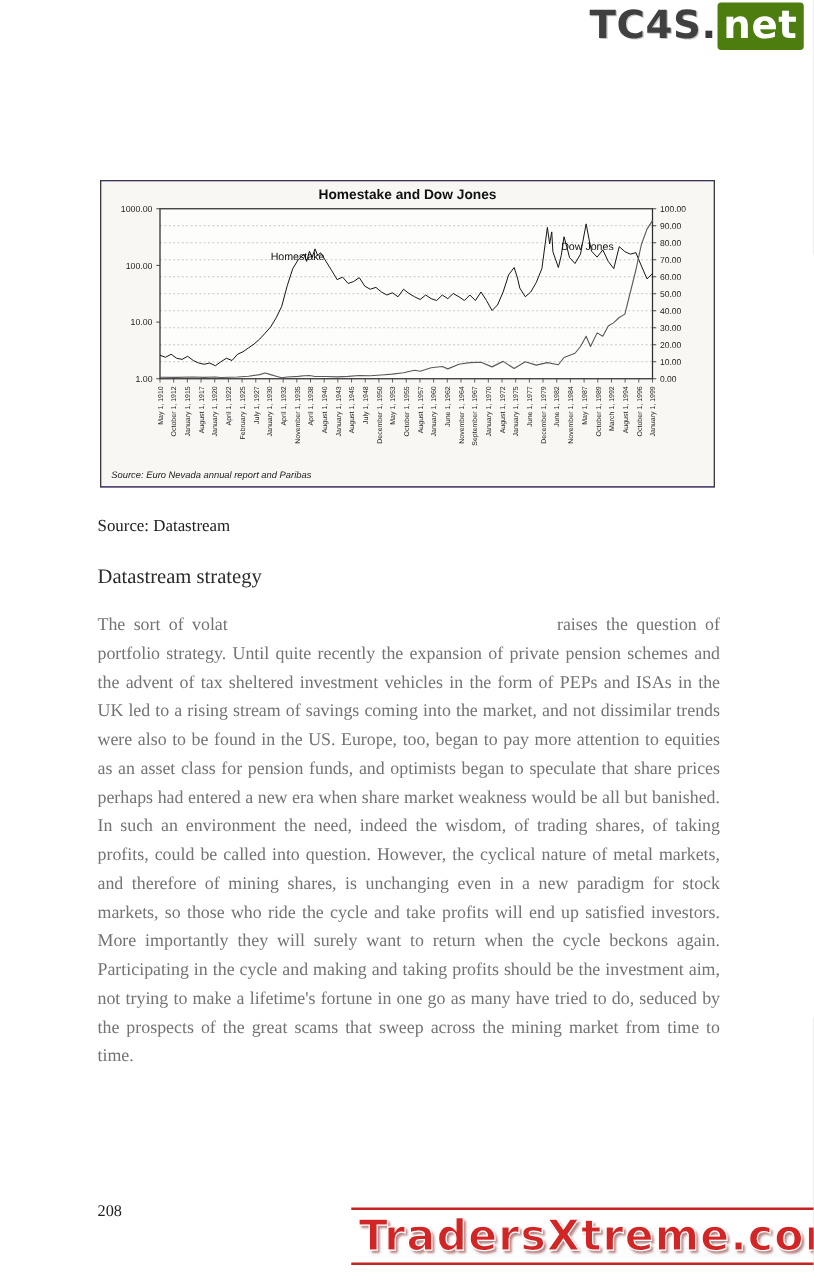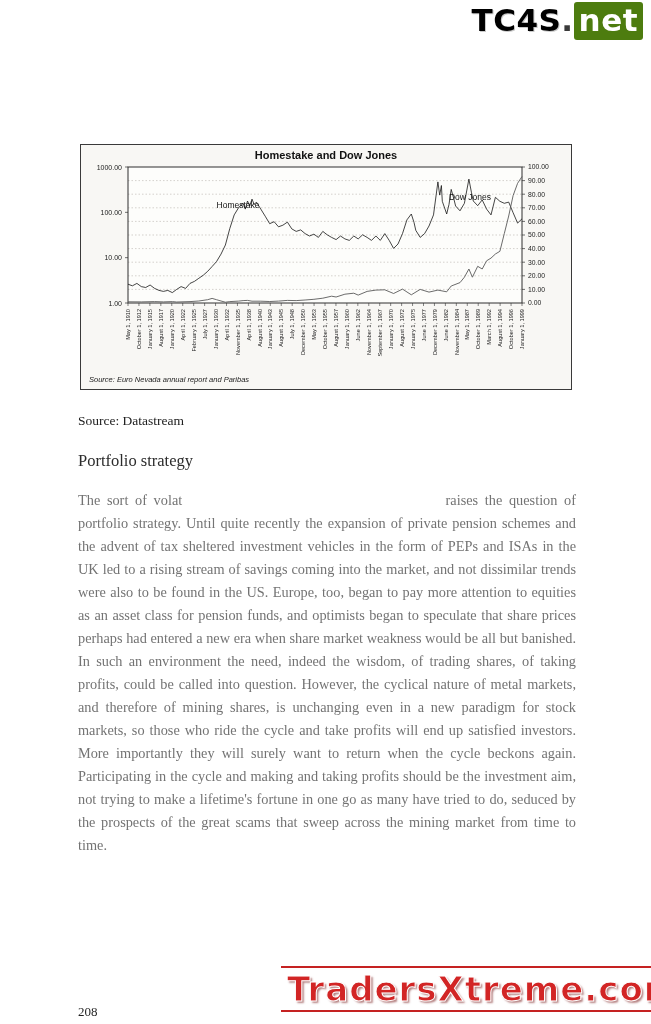--- a/index.html
+++ b/index.html
@@ -3,21 +3,21 @@
 <meta charset="utf-8">
 <style>
   html,body{margin:0;padding:0;background:#d9d9d9;}
   .page{position:relative;width:651px;height:1024px;margin:0 auto;background:#ffffff;
         overflow:hidden;font-family:"Liberation Serif",serif;color:#232323;}
 
   .running-header{position:absolute;left:78px;top:42px;font-size:12px;color:#1e1e1e;letter-spacing:.2px;}
 
   .site-logo{position:absolute;top:2px;right:8px;font-family:"DejaVu Sans",sans-serif;
              font-weight:bold;font-size:31px;letter-spacing:.5px;white-space:nowrap;}
-  .logo-dark{color:#000000;text-shadow:1px 1px 0 #c9c9c9;}
+  .logo-dark{color:#404040;text-shadow:1px 1px 0 #c9c9c9;}
   .logo-dot{color:#3a3a3a;}
   .logo-net{color:#ffffff;background:#4d7c0f;padding:0 5px 2px 5px;border-radius:3px;}
 
   .chart-heading{position:absolute;left:78px;top:97px;margin:0;font-size:13.5px;font-weight:bold;color:#101010;}
 
   .chart-box{position:absolute;left:80px;top:144px;width:492px;height:246px;
              border:1px solid #3a3a3a;background:#8b5cf6;box-sizing:border-box;}
   .chart-box svg{display:block;}
 
   .source-caption{position:absolute;left:78px;top:413px;font-size:13.5px;color:#202020;}
@@ -29,21 +29,21 @@
   .wm-spacer{display:inline-block;width:250px;height:1px;vertical-align:baseline;}
 
   .wm{position:absolute;font-family:"DejaVu Sans",sans-serif;font-weight:bold;color:#d22525;
       -webkit-text-stroke:1px #ffffff;
       text-shadow:2px 2px 2px rgba(110,10,10,.5), -1px -1px 0 rgba(255,255,255,.8);
       border-top:2px solid #c52222;border-bottom:2px solid #c52222;
       padding:1px 6px;white-space:nowrap;z-index:5;}
   .wm-mid{left:195px;top:489px;font-size:33px;letter-spacing:3px;}
   .wm-bottom{left:281px;top:966px;font-size:34px;letter-spacing:1px;}
 
-  .page-number{position:absolute;left:78px;top:1004px;font-size:13px;color:#1f1f1f;}
+  .page-number{position:absolute;left:78px;top:961px;font-size:13px;color:#1f1f1f;}
 </style>
 </head>
 <body>
 
 <div class="page">
 
 
   <div class="site-logo"><span class="logo-dark">TC4S</span><span class="logo-dot">.</span><span class="logo-net">net</span></div>
 
 
@@ -169,21 +169,21 @@
         <polyline points="47.0,139.2 51.4,140.8 55.9,138.4 60.3,141.6 64.7,142.5 69.1,140.0 73.6,143.4 78.0,145.4 82.4,146.4 86.8,145.4 91.3,147.6 95.7,144.4 100.1,141.6 104.6,143.4 109.0,138.4 113.4,136.4 117.8,133.3 122.3,130.2 126.7,126.3 131.1,121.5 135.5,116.6 140.0,109.1 144.4,100.0 148.8,83.5 153.2,69.9 157.7,62.5 162.1,58.3 164.3,64.1 166.5,56.0 168.7,61.0 171.0,54.1 173.2,59.6 175.4,57.1 179.8,64.1 184.2,71.2 188.7,78.7 193.1,76.7 197.5,81.8 201.9,80.2 206.4,77.1 210.8,83.9 215.2,86.4 219.7,84.9 224.1,88.6 228.5,91.0 232.9,89.2 237.4,92.4 241.8,86.4 246.2,89.8 250.6,92.4 255.1,94.6 259.5,91.0 263.9,93.9 268.3,95.4 272.8,91.0 277.2,93.9 281.6,89.8 286.1,92.4 290.5,95.4 294.9,91.0 299.3,95.4 303.8,88.6 308.2,95.4 312.6,103.4 317.0,99.0 321.5,88.6 325.9,74.9 330.3,69.0 333.0,77.4 334.8,85.4 339.2,92.4 343.6,88.6 348.0,81.0 352.5,69.9 356.9,36.9 358.7,50.1 360.4,40.5 361.3,56.3 365.7,69.0 368.0,59.4 370.2,44.4 372.8,53.7 374.6,61.0 379.0,65.8 383.4,58.3 387.9,34.1 390.5,47.8 392.3,56.0 396.7,60.7 401.2,54.9 405.6,64.1 410.0,69.9 414.4,52.3 418.9,56.3 423.3,58.3 427.7,57.1 432.1,67.7 436.6,78.1 441.0,73.8" fill="none" stroke="#161616" stroke-width="0.8" stroke-linejoin="round"></polyline>
         <polyline points="47.0,156.8 60.3,156.9 73.6,156.6 82.4,156.9 91.3,156.6 95.7,157.0 109.0,156.6 117.8,156.0 126.7,154.7 131.1,153.4 135.5,154.7 140.0,156.0 144.4,157.2 148.8,156.6 157.7,156.1 162.1,155.6 166.5,155.4 171.0,156.2 179.8,156.2 188.7,156.5 197.5,156.1 206.4,155.4 215.2,155.6 224.1,155.0 232.9,154.3 241.8,153.2 250.6,151.2 255.1,152.0 263.9,149.2 272.8,148.2 277.2,150.1 286.1,146.4 294.9,145.1 303.8,144.8 312.6,148.5 321.5,144.1 330.3,149.8 339.2,144.4 348.0,147.1 356.9,145.1 365.7,146.8 370.2,141.0 379.0,137.6 383.4,132.2 387.9,124.0 391.4,132.2 396.7,121.3 401.2,124.0 405.6,115.8 410.0,113.1 414.4,109.0 418.9,106.3 423.3,88.6 427.7,71.0 432.1,50.6 436.6,38.3 441.0,31.5" fill="none" stroke="#5a5a5a" stroke-width="0.9" stroke-linejoin="round"></polyline>
         <text x="135.53932584269663" y="62.94007941030145" font-size="8.5" fill="#111" text-anchor="start" font-family="&quot;Liberation Sans&quot;, sans-serif">Homestake</text>
         <text x="367.9550561797753" y="54.64" font-size="8.5" fill="#111" text-anchor="start" font-family="&quot;Liberation Sans&quot;, sans-serif">Dow Jones</text>
         <text x="8" y="237" font-size="7.5" font-style="italic" fill="#222" font-family="&quot;Liberation Sans&quot;, sans-serif">Source: Euro Nevada annual report and Paribas</text>
       </svg>
   </div>
 
   <div class="source-caption">Source: Datastream</div>
 
-  <h3 class="section-heading">Portfolio strategy</h3>
+  <h3 class="section-heading">Datastream strategy</h3>
 
   <p class="body-text"><span>The sort of volat</span> <span class="wm-spacer"></span> <span>raises the question of portfolio strategy. Until quite recently the expansion of private pension schemes and the advent of tax sheltered investment vehicles in the form of PEPs and ISAs in the UK led to a rising stream of savings coming into the market, and not dissimilar trends were also to be found in the US. Europe, too, began to pay more attention to equities as an asset class for pension funds, and optimists began to speculate that share prices perhaps had entered a new era when share market weakness would be all but banished. In such an environment the need, indeed the wisdom, of trading shares, of taking profits, could be called into question. However, the cyclical nature of metal markets, and therefore of mining shares, is unchanging even in a new paradigm for stock markets, so those who ride the cycle and take profits will end up satisfied investors. More importantly they will surely want to return when the cycle beckons again. Participating in the cycle and making and taking profits should be the investment aim, not trying to make a lifetime's fortune in one go as many have tried to do, seduced by the prospects of the great scams that sweep across the mining market from time to time.</span></p>
 
 
   <div class="page-number">208</div>
 
   <div class="wm wm-bottom">TradersXtreme.com</div>
 
 </div>
 

